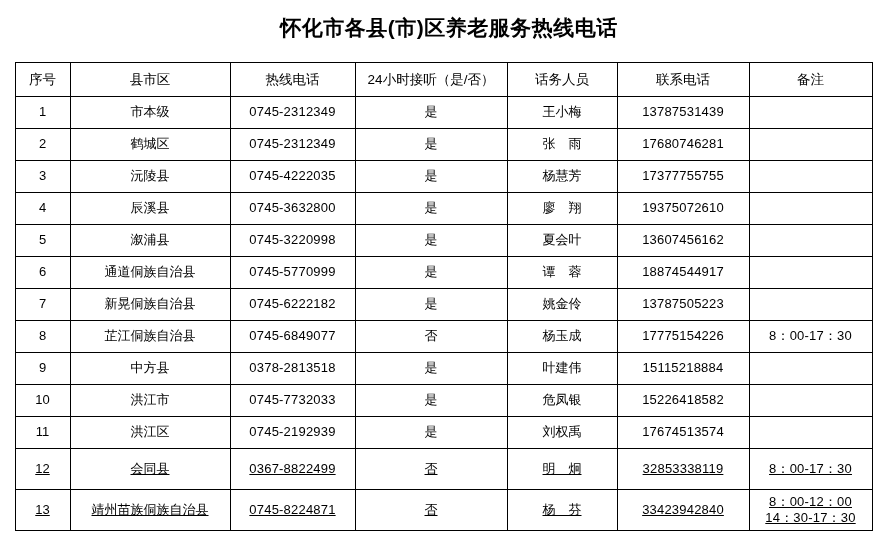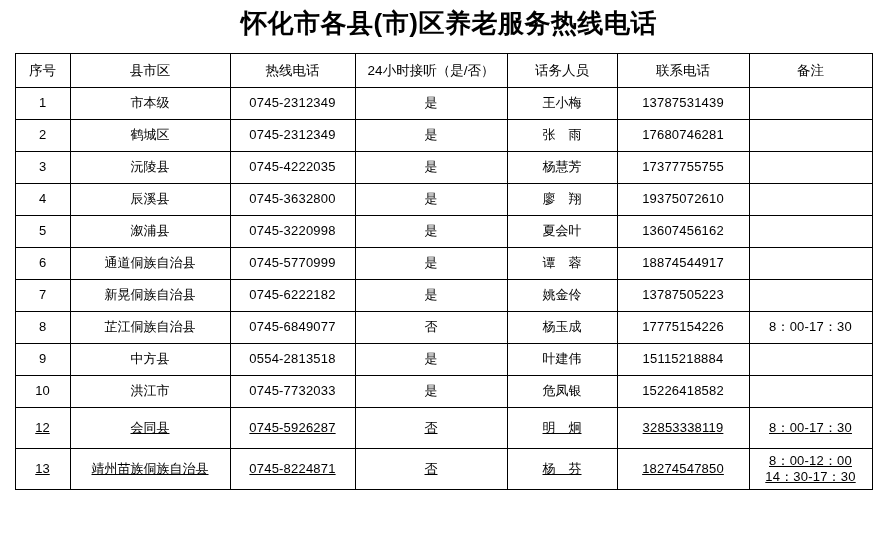--- a/index.html
+++ b/index.html
@@ -16,33 +16,33 @@
   }
   .page {
     width: 887px;
     height: 553px;
     position: relative;
     box-sizing: border-box;
     padding: 0;
   }
   .doc-title {
     text-align: center;
-    font-size: 26px;
+    font-size: 21px;
     font-weight: bold;
     letter-spacing: 0.5px;
-    padding-top: 8px;
+    padding-top: 15px;
     padding-bottom: 10px;
     line-height: 1.2;
     color: #000;
     margin-left: 11px;
   }
   table.hotline {
     border-collapse: collapse;
     table-layout: fixed;
-    margin: 4px auto;
+    margin: 12px auto;
     width: 857px;
     border: 1px solid #000;
   }
   table.hotline td, table.hotline th {
     border: 1px solid #000;
     text-align: center;
     vertical-align: middle;
     font-weight: normal;
     font-size: 13px;
     color: #000;
@@ -177,49 +177,58 @@
         <td class="name">芷江侗族自治县</td>
         <td class="phone">0745-6849077</td>
         <td class="yn">否</td>
         <td class="person">杨玉成</td>
         <td class="contact">17775154226</td>
         <td class="remark">8：00-17：30</td>
       </tr>
       <tr>
         <td class="idx">9</td>
         <td class="name">中方县</td>
-        <td class="phone">0554-2813518</td>
+        <td class="phone">0378-2813518</td>
         <td class="yn">是</td>
         <td class="person">叶建伟</td>
         <td class="contact">15115218884</td>
         <td class="remark"></td>
       </tr>
       <tr>
         <td class="idx">10</td>
         <td class="name">洪江市</td>
         <td class="phone">0745-7732033</td>
         <td class="yn">是</td>
         <td class="person">危凤银</td>
         <td class="contact">15226418582</td>
         <td class="remark"></td>
       </tr>
+      <tr>
+        <td class="idx">11</td>
+        <td class="name">洪江区</td>
+        <td class="phone">0745-2192939</td>
+        <td class="yn">是</td>
+        <td class="person">刘权禹</td>
+        <td class="contact">17674513574</td>
+        <td class="remark"></td>
+      </tr>
       <tr class="tall">
         <td class="idx">12</td>
         <td class="name">会同县</td>
-        <td class="phone">0745-5926287</td>
+        <td class="phone">0367-8822499</td>
         <td class="yn">否</td>
         <td class="person">明　炯</td>
         <td class="contact">32853338119</td>
         <td class="remark">8：00-17：30</td>
       </tr>
       <tr class="tall">
         <td class="idx">13</td>
         <td class="name">靖州苗族侗族自治县</td>
         <td class="phone">0745-8224871</td>
         <td class="yn">否</td>
         <td class="person">杨　芬</td>
-        <td class="contact">18274547850</td>
+        <td class="contact">33423942840</td>
         <td class="remark two-line">8：00-12：00
 14：30-17：30</td>
       </tr>
     </tbody>
   </table>
 </div>
 
 </body></html>

